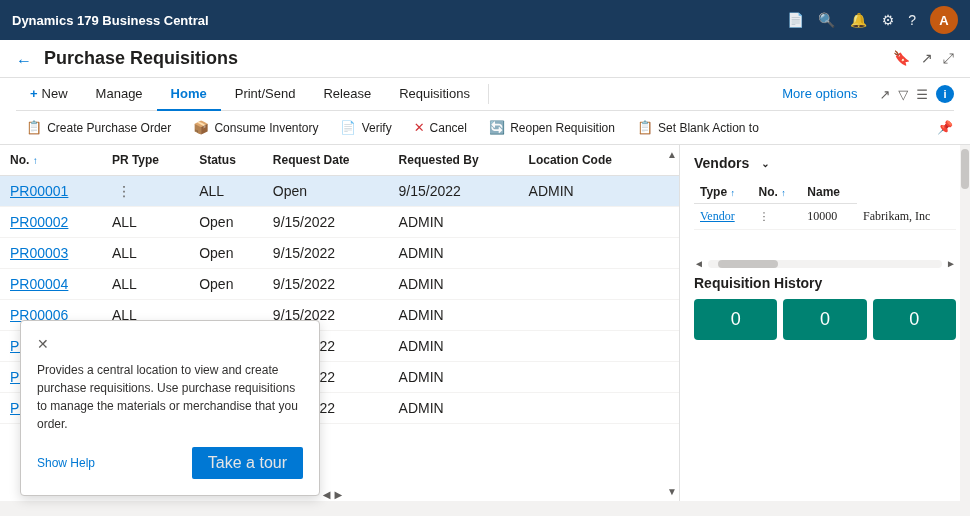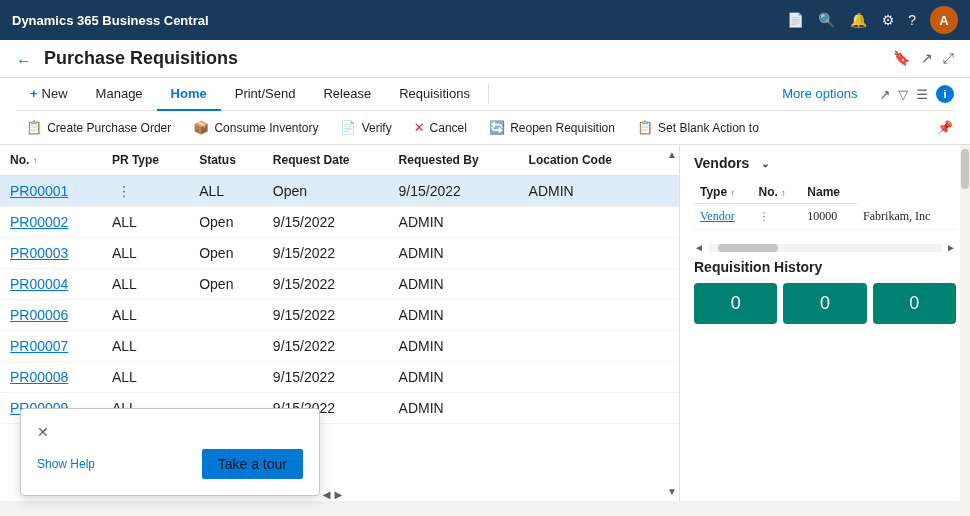--- a/index.html
+++ b/index.html
@@ -173,21 +173,21 @@
       margin-bottom: 10px;
       display: flex;
       align-items: center;
       gap: 12px;
     }
     .detail-section-title .chevron { font-size: 10px; }
     .detail-sub-table {
       width: 100%;
       border-collapse: collapse;
       font-size: 12px;
-      margin-bottom: 12px;
+      margin-bottom: 28px;
     }
     .detail-sub-table thead th {
       text-align: left;
       font-weight: 600;
       color: #201f1e;
       padding: 4px 6px;
       border-bottom: 1px solid #e0e0e0;
       font-size: 12px;
     }
     .detail-sub-table thead th .sort-icon { font-size: 9px; color: #0078d4; }
@@ -304,43 +304,43 @@
       align-items: center;
     }
     .show-help-link {
       color: #0078d4;
       font-size: 12px;
       cursor: pointer;
       text-decoration: none;
     }
     .take-tour-btn {
       background: #0078d4;
-      color: #0f172a;
+      color: #e5e5e5;
       border: none;
       border-radius: 2px;
       padding: 7px 16px;
-      font-size: 14px;
+      font-size: 16px;
       cursor: pointer;
       font-weight: 500;
     }
 
     
     .ribbon-tab-sep {
       width: 1px;
       height: 20px;
       background: #e0e0e0;
       margin: 0 4px;
       align-self: center;
     }
   </style>
 </head>
 <body>
 
 <div class="top-bar">
-  <span class="top-bar-title">Dynamics 365 Business Central</span>
+  <span class="top-bar-title">Dynamics 179 Business Central</span>
   <div class="top-bar-icons">
     <span class="top-bar-icon">📄</span>
     <span class="top-bar-icon">🔍</span>
     <span class="top-bar-icon">🔔</span>
     <span class="top-bar-icon">⚙</span>
     <span class="top-bar-icon">?</span>
     <div class="avatar">A</div>
   </div>
 </div>
 
@@ -547,17 +547,18 @@
     <div class="detail-right-scroll">
       <div class="detail-right-scroll-thumb"></div>
     </div>
   </div>
 </div>
 
 <div class="tooltip-popup">
   <div class="tooltip-popup-header">
     <span class="tooltip-close">✕</span>
   </div>
+  <div class="tooltip-popup-body">Provides a central location to view and create purchase requisitions. Use purchase requisitions to manage the materials or merchandise that you order.</div>
   <div class="tooltip-popup-footer">
     <a class="show-help-link">Show Help</a>
     <button class="take-tour-btn">Take a tour</button>
   </div>
 </div>
 
 </body></html>

